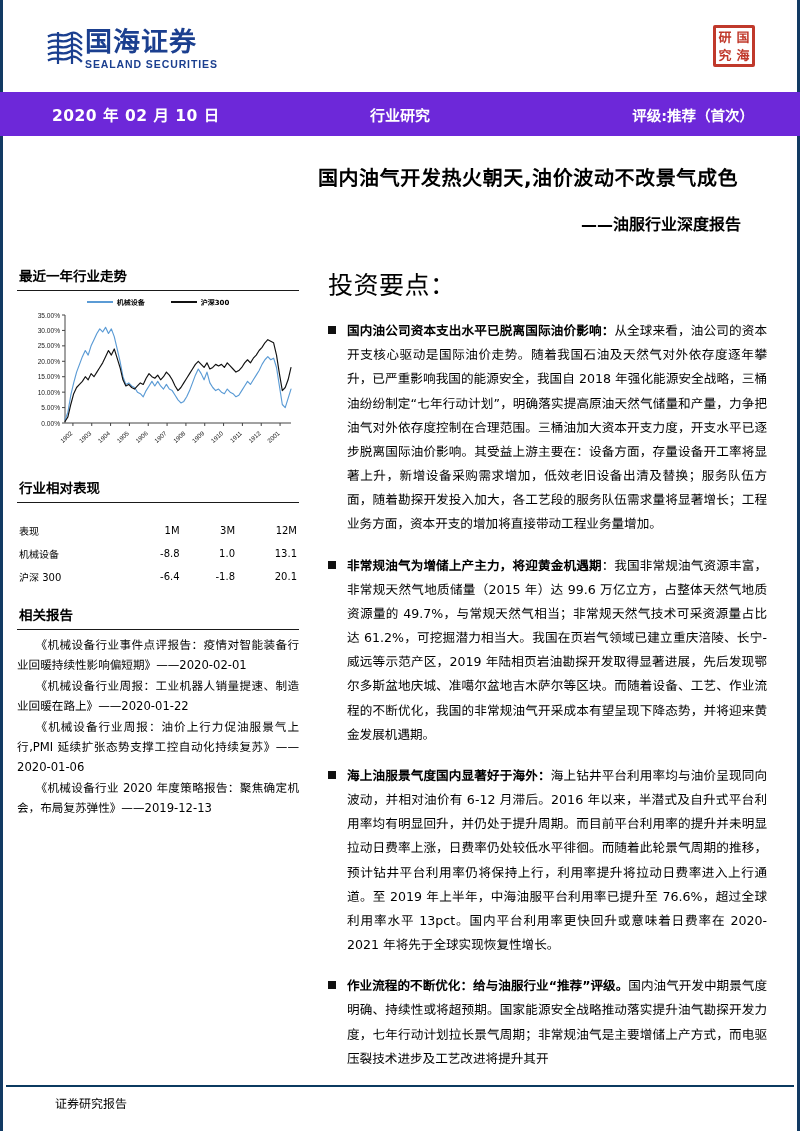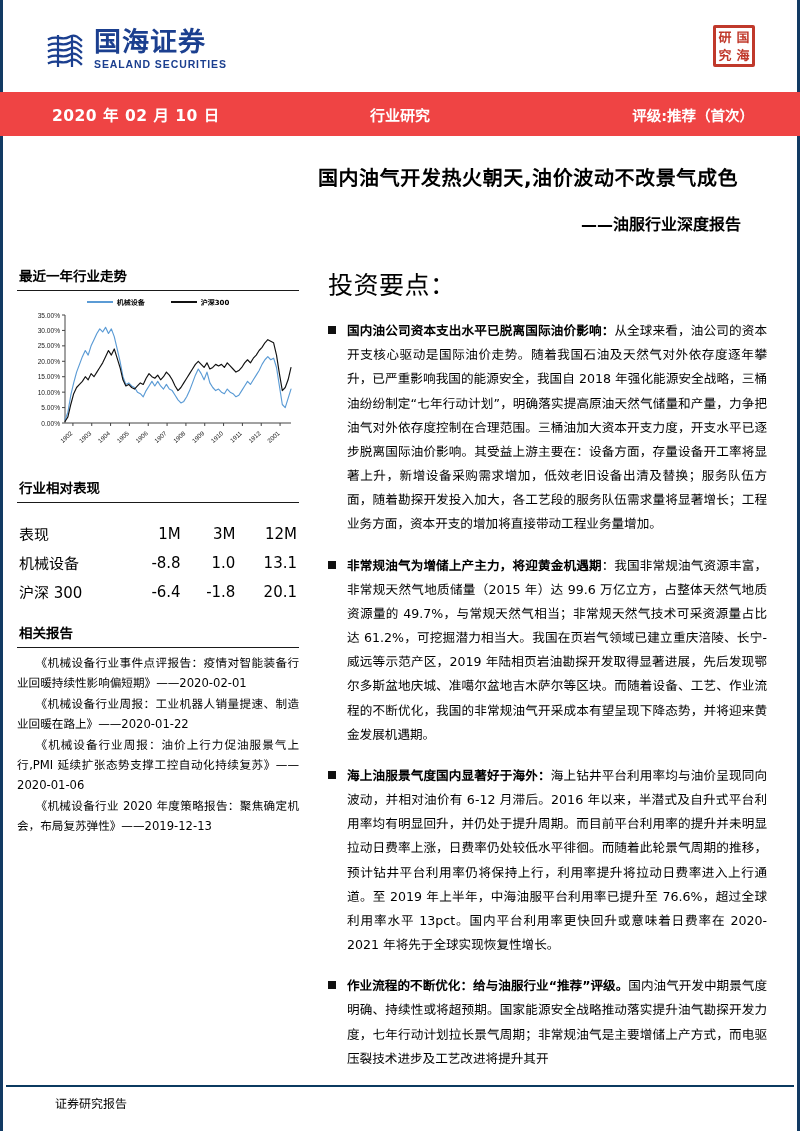--- a/index.html
+++ b/index.html
@@ -28,22 +28,20 @@
   .masthead {
     height: 78px;
     position: relative;
     padding: 14px 0 0 0;
   }
   .logo-wrap {
     position: absolute;
     left: 42px;
     top: 28px;
     display: flex;
-    align-items: flex-end;
-    gap: 9px;
   }
   .logo-mark {
     width: 40px;
     height: 40px;
     flex: none;
     position: relative;
   }
   .logo-text-block {
     display: flex;
     flex-direction: column;
@@ -86,21 +84,21 @@
     overflow: hidden;
   }
   .seal span {
     display: flex;
     align-items: center;
     justify-content: center;
   }
 
   
   .blue-bar {
-    background: #ef4444;
+    background: #6d28d9;
     color: #ffffff;
     height: 44px;
     display: flex;
     align-items: center;
     position: relative;
     margin: 0 -3px;
   }
   .blue-bar .bb-date {
     position: absolute;
     left: 52px;
@@ -188,21 +186,21 @@
   }
   .chart-legend .lg { display: flex; align-items: center; gap: 4px; }
   .chart-legend .swatch { display: block; width: 26px; height: 2px; }
   .chart-svg { display: block; }
 
   
   .perf-table {
     width: 100%;
     border-collapse: collapse;
     font-family: "DejaVu Sans", "Liberation Sans", sans-serif;
-    font-size: 15px;
+    font-size: 10px;
     margin-top: 16px;
   }
   .perf-table th, .perf-table td {
     padding: 4px 2px;
     text-align: right;
     font-weight: normal;
   }
   .perf-table th:first-child, .perf-table td:first-child {
     text-align: left;
   }

